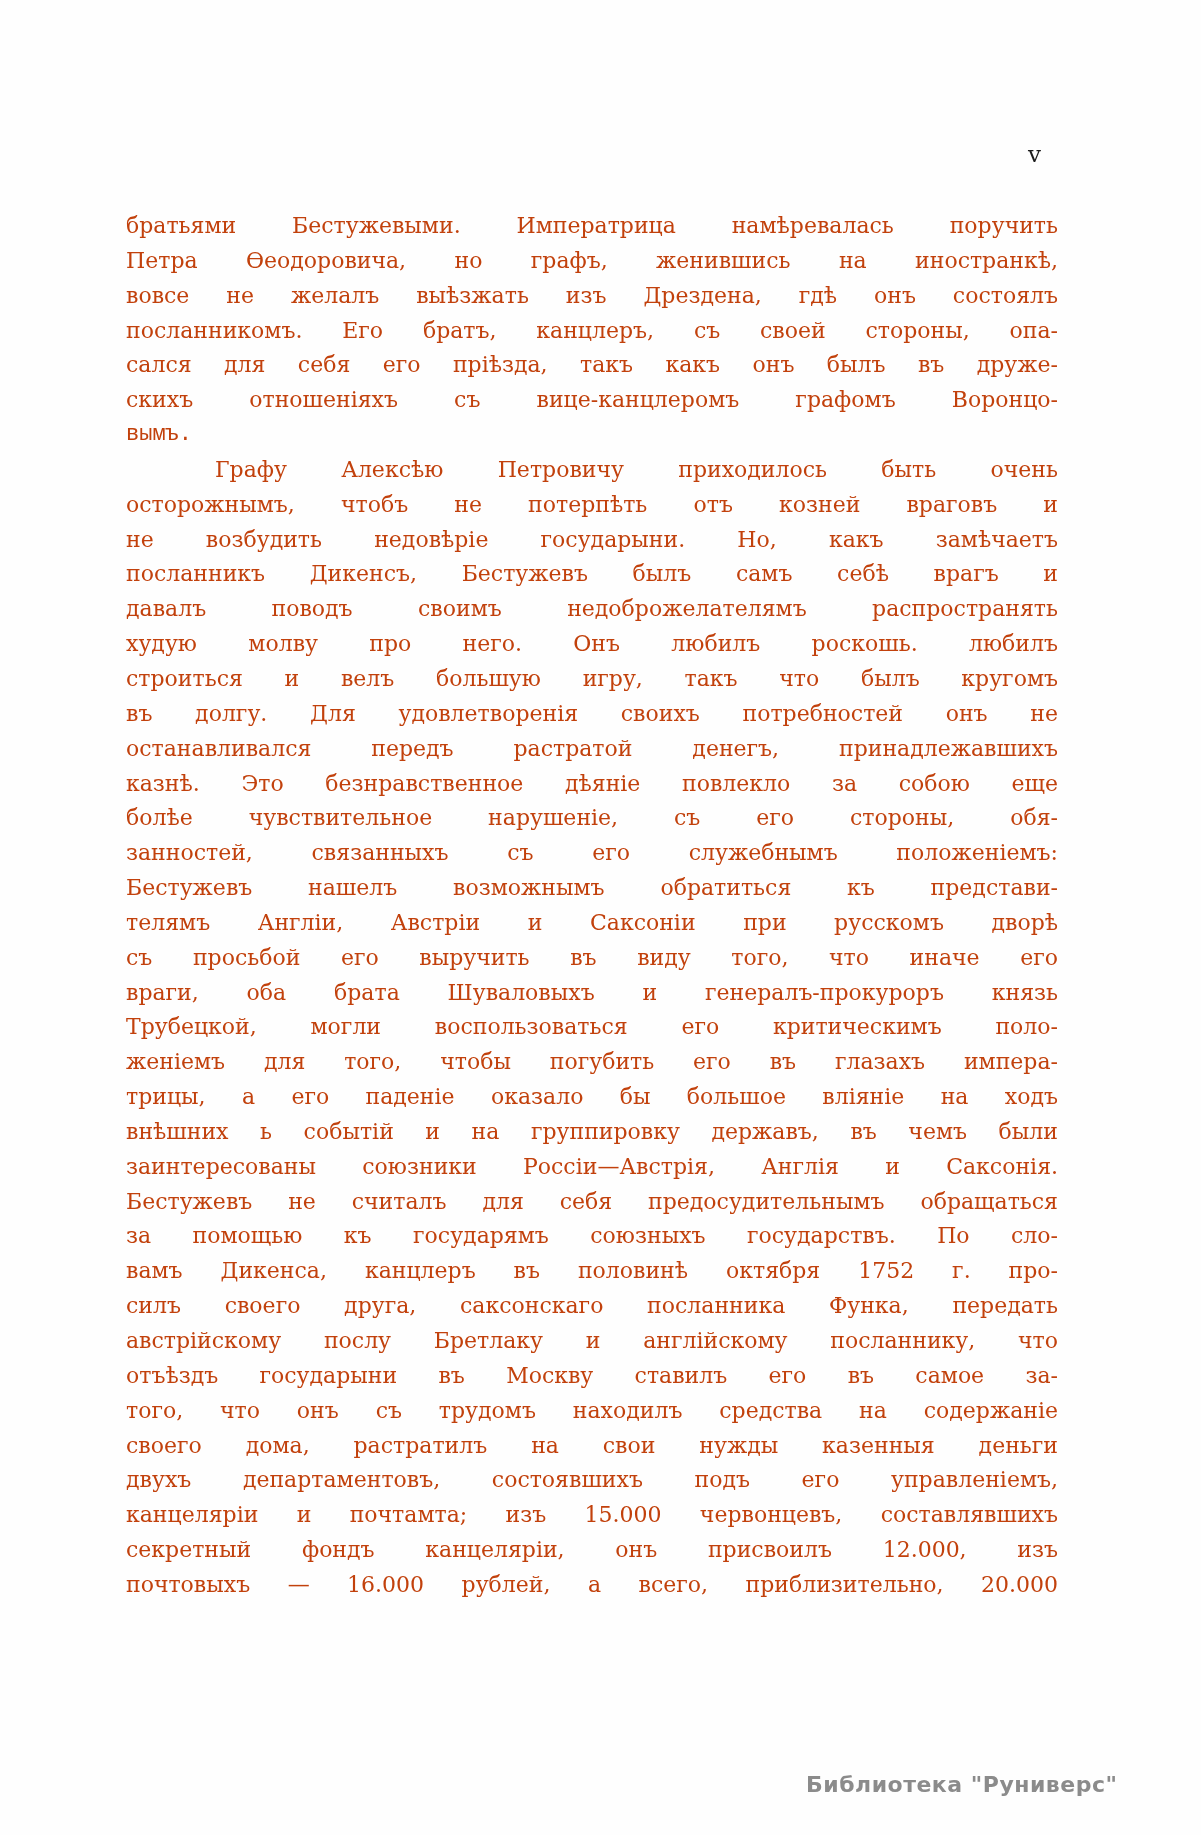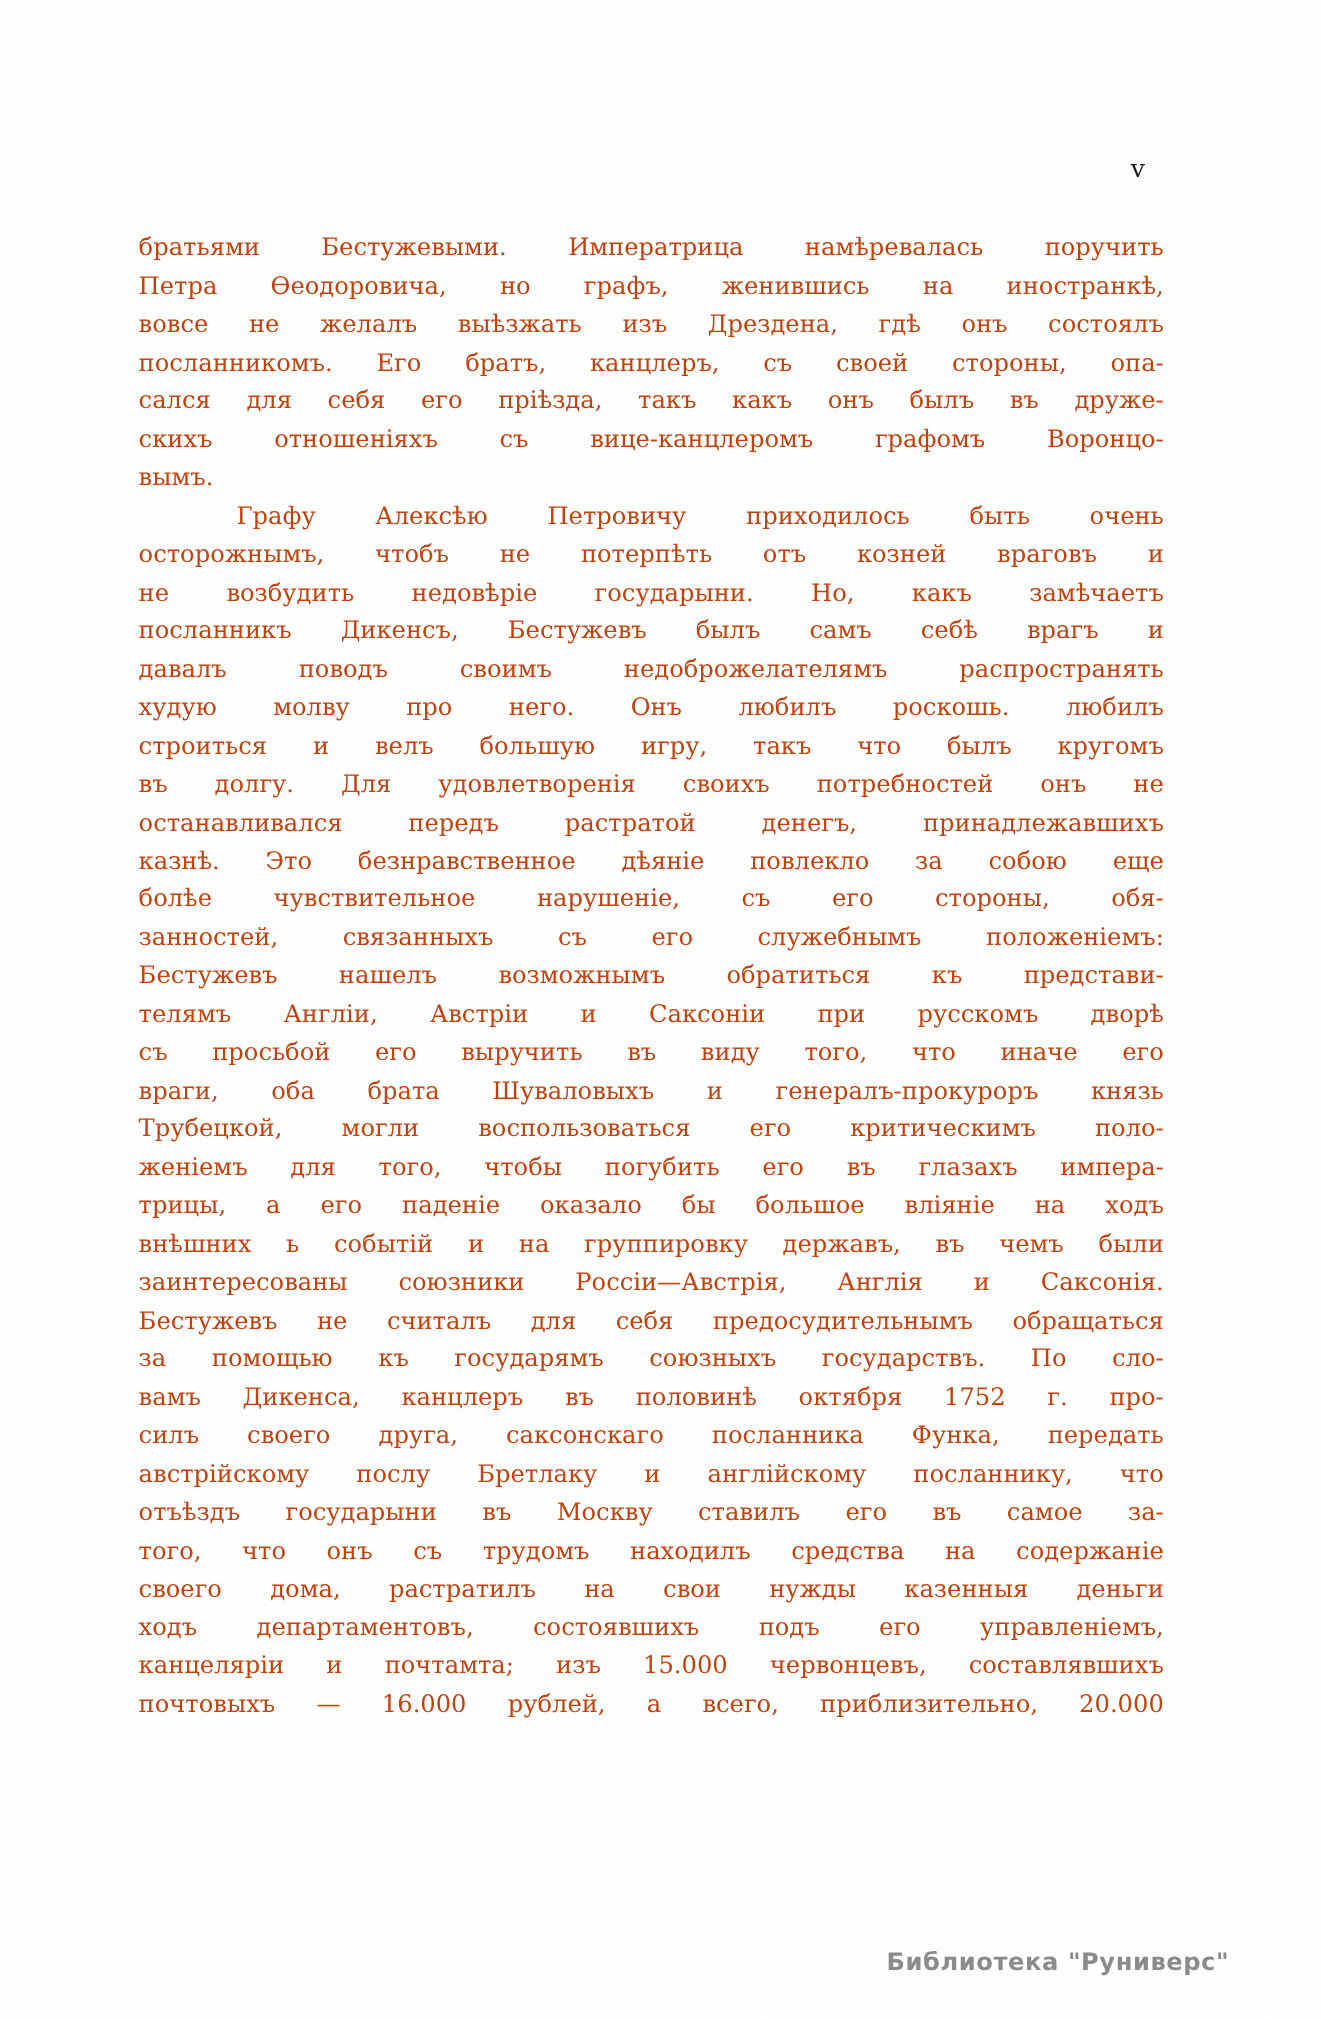--- a/index.html
+++ b/index.html
@@ -32,20 +32,21 @@
     line-height: 34.85px;
     color: #c2410c;
   }
   .line {
     text-align: justify;
     text-align-last: justify;
     white-space: normal;
   }
   .line.flush {
     text-align-last: left;
+    font-family: Liberation Mono, monospace;
   }
   .line.indent {
     text-indent: 89px;
   }
   .watermark {
     position: absolute;
     left: 806px;
     top: 1772px;
     font-family: "DejaVu Sans", "Liberation Sans", sans-serif;
     font-weight: bold;
@@ -90,19 +91,20 @@
       <div class="line">внѣшних ь событій и на группировку державъ, въ чемъ были</div>
       <div class="line">заинтересованы союзники Россіи—Австрія, Англія и Саксонія.</div>
       <div class="line">Бестужевъ не считалъ для себя предосудительнымъ обращаться</div>
       <div class="line">за помощью къ государямъ союзныхъ государствъ. По сло-</div>
       <div class="line">вамъ Дикенса, канцлеръ въ половинѣ октября 1752 г. про-</div>
       <div class="line">силъ своего друга, саксонскаго посланника Функа, передать</div>
       <div class="line">австрійскому послу Бретлаку и англійскому посланнику, что</div>
       <div class="line">отъѣздъ государыни въ Москву ставилъ его въ самое за-</div>
       <div class="line">того, что онъ съ трудомъ находилъ средства на содержаніе</div>
       <div class="line">своего дома, растратилъ на свои нужды казенныя деньги</div>
-      <div class="line">ходъ департаментовъ, состоявшихъ подъ его управленіемъ,</div>
+      <div class="line">двухъ департаментовъ, состоявшихъ подъ его управленіемъ,</div>
       <div class="line">канцеляріи и почтамта; изъ 15.000 червонцевъ, составлявшихъ</div>
+      <div class="line">секретный фондъ канцеляріи, онъ присвоилъ 12.000, изъ</div>
       <div class="line">почтовыхъ — 16.000 рублей, а всего, приблизительно, 20.000</div>
     </div>
 
   <div class="watermark">Библиотека "Руниверс"</div>
 </div>
 
 </body></html>

